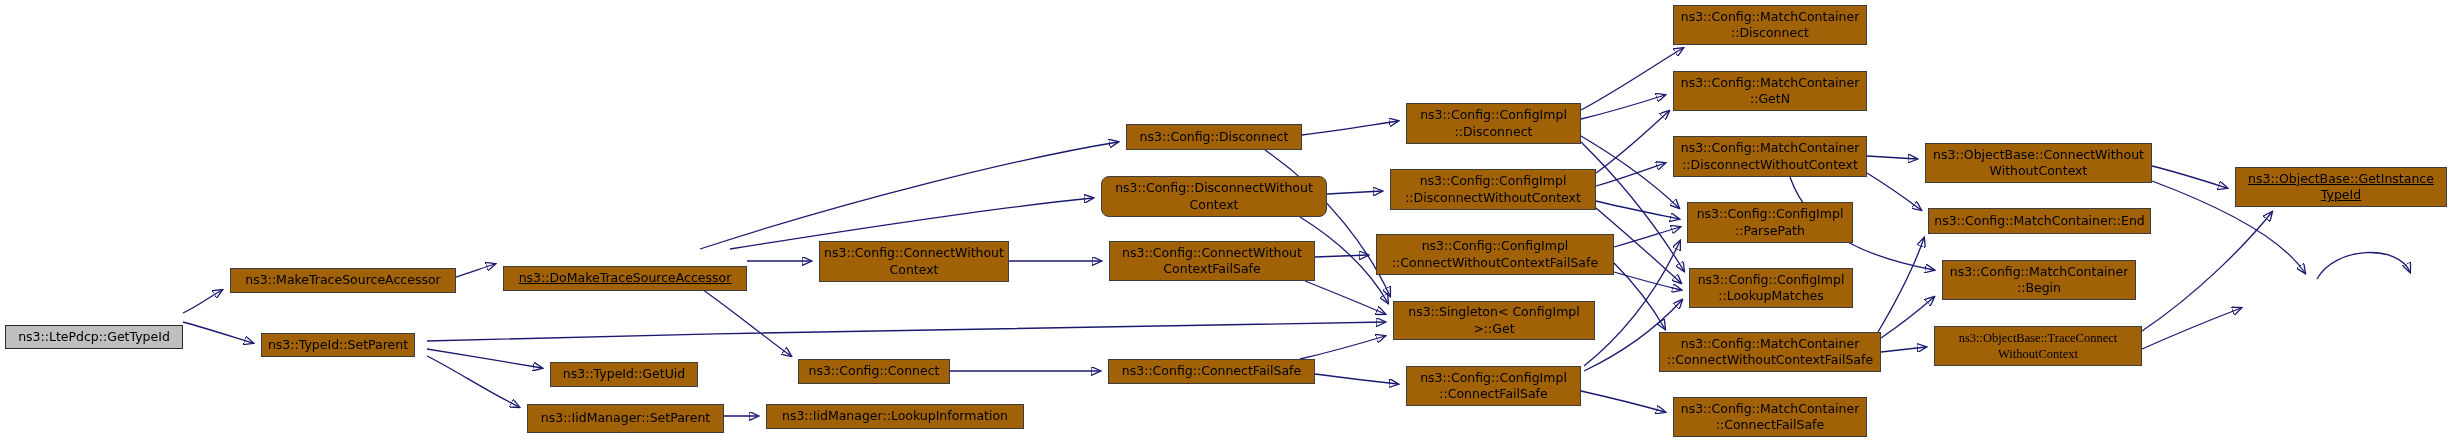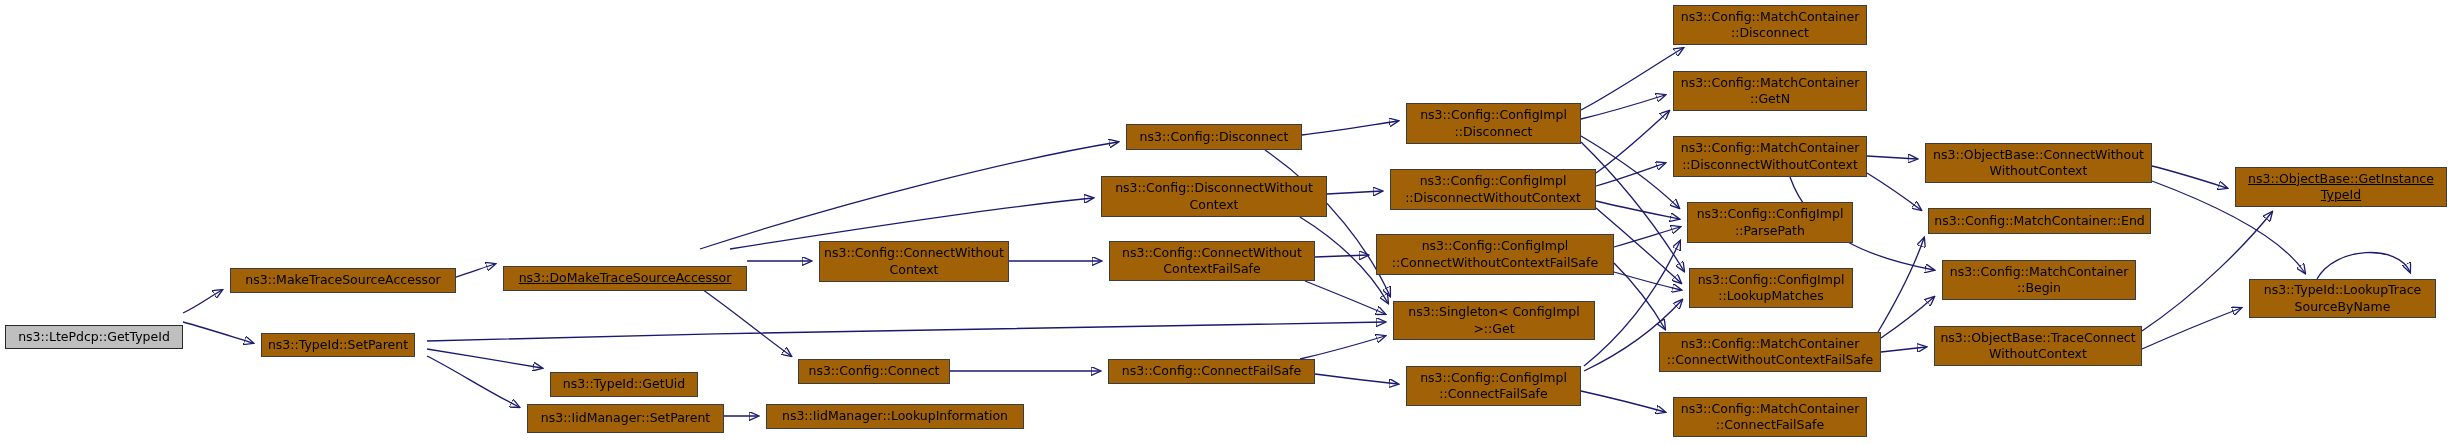--- a/index.html
+++ b/index.html
@@ -68,28 +68,28 @@
     <path d="M2152,181 C2235,212 2285,243 2305,273" marker-end="url(#arrow)"></path>
     <path d="M2142,331 C2200,292 2248,242 2272,212" marker-end="url(#arrow)"></path>
     <path d="M2142,349 C2178,333 2210,320 2241,308" marker-end="url(#arrow)"></path>
     <path d="M2317,279 C2335,246 2398,244 2410,272" marker-end="url(#arrow)"></path>
   </svg>
 
   <div class="node root" style="left:5px;top:308px;width:178px;height:24px;">ns3::LtePdcp::GetTypeId</div>
   <div class="node" style="left:230px;top:268px;width:226px;height:25px;">ns3::MakeTraceSourceAccessor</div>
   <div class="node" style="left:261px;top:333px;width:154px;height:24px;">ns3::TypeId::SetParent</div>
   <div class="node" style="left:503px;top:266px;width:244px;height:25px;text-decoration:underline;">ns3::DoMakeTraceSourceAccessor</div>
-  <div class="node" style="left:550px;top:372px;width:148px;height:25px;">ns3::TypeId::GetUid</div>
+  <div class="node" style="left:550px;top:362px;width:148px;height:25px;">ns3::TypeId::GetUid</div>
   <div class="node" style="left:527px;top:404px;width:197px;height:29px;">ns3::IidManager::SetParent</div>
   <div class="node" style="left:766px;top:404px;width:258px;height:25px;">ns3::IidManager::LookupInformation</div>
   <div class="node" style="left:798px;top:359px;width:152px;height:25px;">ns3::Config::Connect</div>
   <div class="node" style="left:819px;top:241px;width:190px;height:41px;">ns3::Config::ConnectWithout
 Context</div>
   <div class="node" style="left:1126px;top:124px;width:176px;height:26px;">ns3::Config::Disconnect</div>
-  <div class="node" style="left:1101px;top:176px;width:226px;height:41px;">ns3::Config::DisconnectWithout
+  <div class="node" style="left:1101px;top:176px;width:226px;height:41px;border-radius:8px;">ns3::Config::DisconnectWithout
 Context</div>
   <div class="node" style="left:1109px;top:241px;width:206px;height:40px;">ns3::Config::ConnectWithout
 ContextFailSafe</div>
   <div class="node" style="left:1108px;top:359px;width:207px;height:25px;">ns3::Config::ConnectFailSafe</div>
   <div class="node" style="left:1393px;top:301px;width:202px;height:39px;">ns3::Singleton&lt; ConfigImpl
 &gt;::Get</div>
   <div class="node" style="left:1406px;top:103px;width:175px;height:41px;">ns3::Config::ConfigImpl
 ::Disconnect</div>
   <div class="node" style="left:1390px;top:169px;width:206px;height:41px;">ns3::Config::ConfigImpl
 ::DisconnectWithoutContext</div>
@@ -109,20 +109,18 @@
 ::LookupMatches</div>
   <div class="node" style="left:1659px;top:332px;width:222px;height:40px;">ns3::Config::MatchContainer
 ::ConnectWithoutContextFailSafe</div>
   <div class="node" style="left:1673px;top:397px;width:194px;height:40px;">ns3::Config::MatchContainer
 ::ConnectFailSafe</div>
   <div class="node" style="left:1925px;top:143px;width:227px;height:40px;">ns3::ObjectBase::ConnectWithout
 WithoutContext</div>
   <div class="node" style="left:1928px;top:208px;width:223px;height:26px;">ns3::Config::MatchContainer::End</div>
   <div class="node" style="left:1942px;top:260px;width:194px;height:40px;">ns3::Config::MatchContainer
 ::Begin</div>
-  <div class="node" style="left:1934px;top:326px;width:208px;height:40px;">ns3::ObjectBase::TraceConnect
+  <div class="node" style="left:1934px;top:326px;width:208px;height:40px;font-family:Liberation Serif, serif;">ns3::ObjectBase::TraceConnect
 WithoutContext</div>
   <div class="node" style="left:2235px;top:167px;width:212px;height:40px;text-decoration:underline;">ns3::ObjectBase::GetInstance
 TypeId</div>
-  <div class="node" style="left:2249px;top:279px;width:187px;height:39px;">ns3::TypeId::LookupTrace
-SourceByName</div>
 
 </div>
 
 </body></html>

